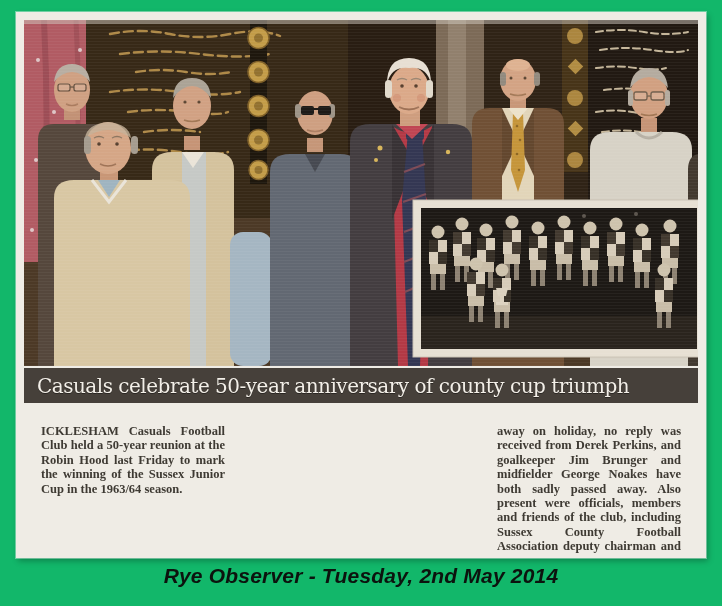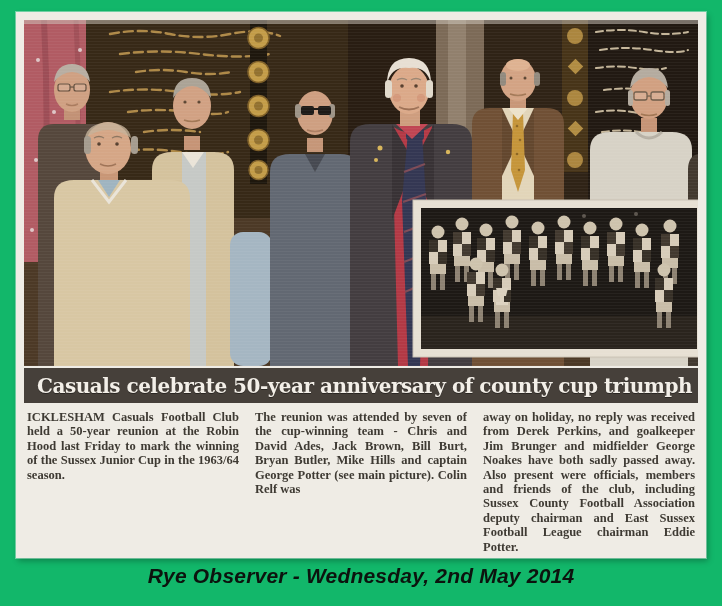--- a/index.html
+++ b/index.html
@@ -18,36 +18,36 @@
     background:#261c11;overflow:hidden;
   }
   .photo-wrap svg{display:block;}
   .photo-wrap::after{
     content:'';position:absolute;left:0;top:0;right:0;bottom:0;pointer-events:none;
     background:repeating-linear-gradient(0deg, rgba(255,255,255,.045) 0 1px, transparent 1px 3px);
   }
   .headline-bar{
     position:absolute;left:8px;top:356px;width:674px;height:35px;
     background:#46403a;color:#f3efe8;
-    font-family:"DejaVu Serif", serif;font-weight:700;font-size:20px;
+    font-family:"DejaVu Serif", serif;font-weight:400;font-size:20px;
     letter-spacing:-0.5px;white-space:nowrap;
     display:flex;align-items:center;padding-left:13px;box-sizing:border-box;
     text-shadow:0 1px 0 rgba(0,0,0,.4);
   }
   .columns{
     position:absolute;left:11px;top:398px;width:668px;height:144px;
     display:flex;gap:16px;overflow:hidden;
   }
   .col{
     flex:1;
     font-family:"Liberation Serif", serif;font-weight:700;
     font-size:12.5px;line-height:14.4px;color:#3e3a33;
     text-align:justify;
   }
-  .col p{margin:0;}
+  .col p{margin:14px;}
   .caption{
     position:absolute;left:0;right:0;top:564px;text-align:center;
     font-family:"Liberation Sans", sans-serif;font-style:italic;font-weight:700;
     font-size:21px;color:#0c130e;letter-spacing:0.2px;
   }
 </style>
 </head>
 <body>
 
 <div class="page">
@@ -319,22 +319,21 @@
 
     <div class="headline-bar">
       <span>Casuals celebrate 50-year anniversary of county cup triumph</span>
     </div>
 
     <div class="columns">
       <div class="col">
         <p>ICKLESHAM Casuals Football Club held a 50-year reunion at the Robin Hood last Friday to mark the winning of the Sussex Junior Cup in the 1963/64 season.</p>
       </div>
       <div class="col">
-        <p>The reunion was attended by seven of the cup-winning team - Chris and David Ades, Jack Brown, Bill Burt, Bryan Butler, Mike Hills and captain George Potter (see main picture). Colin Relf was</p>
       </div>
       <div class="col">
         <p>away on holiday, no reply was received from Derek Perkins, and goalkeeper Jim Brunger and midfielder George Noakes have both sadly passed away. Also present were officials, members and friends of the club, including Sussex County Football Association deputy chairman and East Sussex Football League chairman Eddie Potter.</p>
       </div>
     </div>
   </div>
 
-  <div class="caption">Rye Observer - Wednesday, 2nd May 2014</div>
+  <div class="caption">Rye Observer - Tuesday, 2nd May 2014</div>
 </div>
 
 </body></html>

